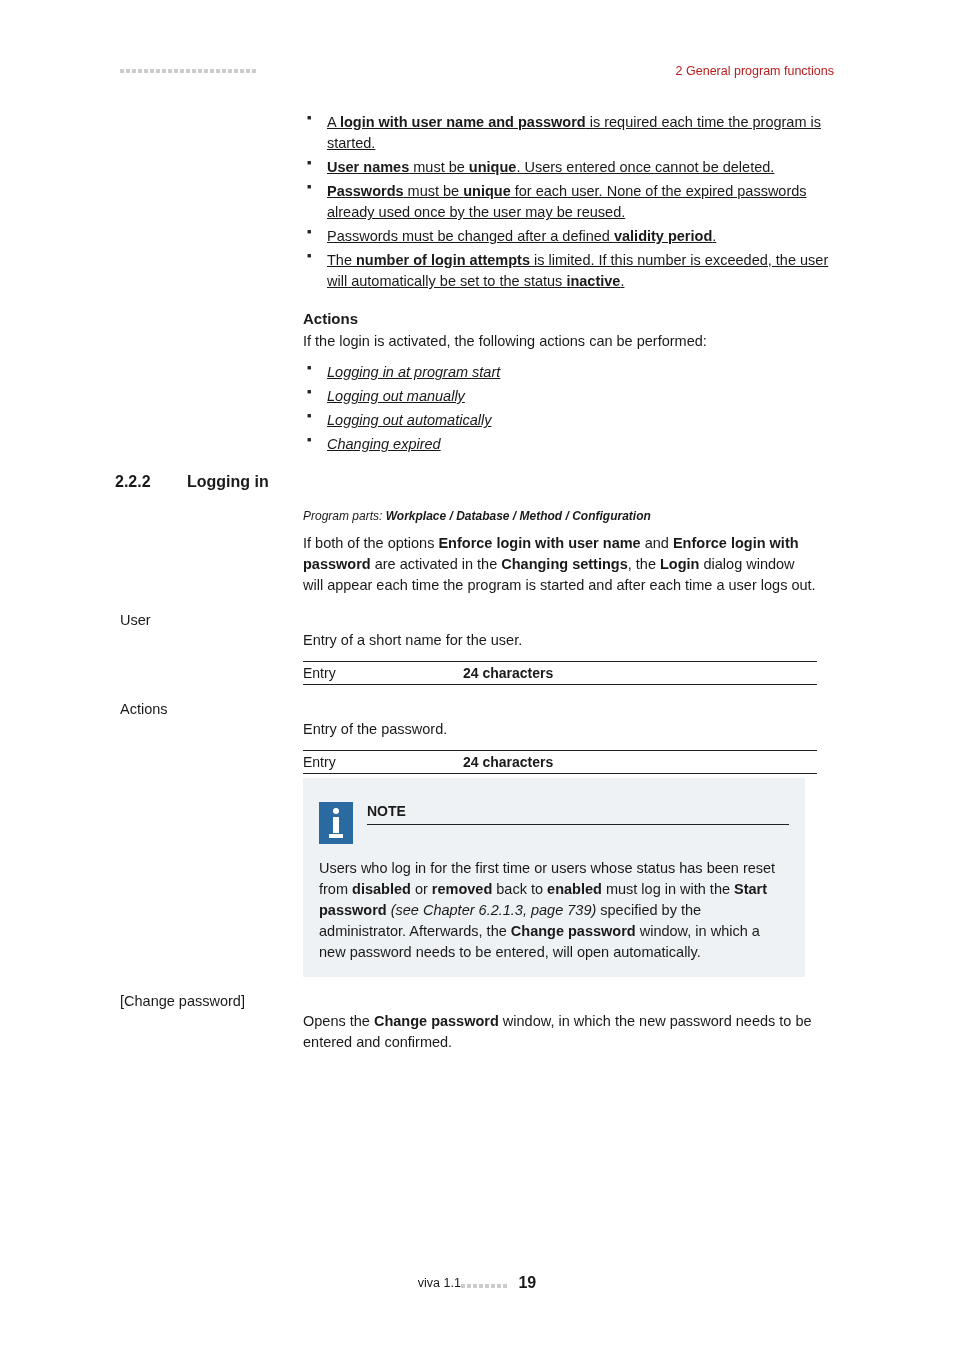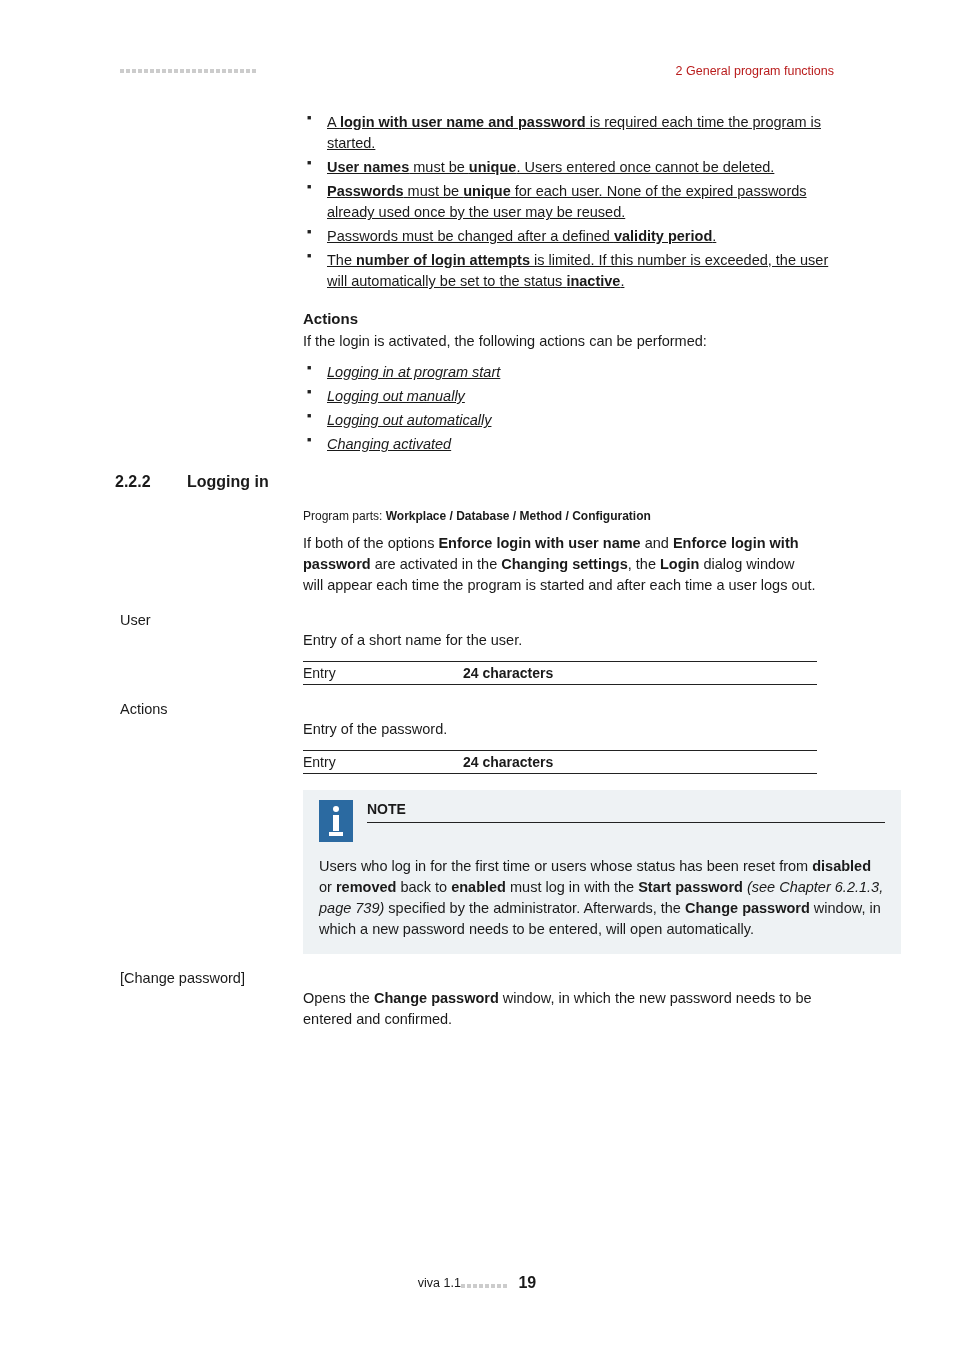--- a/index.html
+++ b/index.html
@@ -22,29 +22,29 @@
   .b { font-weight: 700; }
   .i { font-style: italic; }
 
   h4.actions { font-size: 15px; font-weight: 700; margin-bottom: 4px; }
   p.para { font-size: 14.5px; line-height: 1.45; margin-bottom: 10px; }
 
   .section-row { display: flex; align-items: baseline; margin-top: 14px; margin-bottom: 18px; }
   .section-num { font-size: 16px; font-weight: 700; width: 72px; margin-left: -5px; }
   .section-title { font-size: 16px; font-weight: 700; }
 
-  .program-parts { font-size: 12px; margin-bottom: 10px; }
+  .program-parts { font-size: 12px; margin-bottom: 10px; font-style: italic; }
 
   .field-label { font-size: 14.5px; font-weight: 400; margin-top: 16px; margin-bottom: 2px; margin-left: 0; }
 
   .entry-row { display: flex; border-top: 1px solid #222; border-bottom: 1px solid #222; font-size: 14px; padding: 3px 0; width: 514px; margin-left: 0; }
   .entry-row .c1 { width: 160px; }
   .entry-row .c2 { font-weight: 700; }
 
-  .note-box { background: #eef2f4; padding: 10px 16px 14px 16px; margin-top: 16px; width: 598px; }
+  .note-box { background: #eef2f4; padding: 24px 16px 14px 16px; margin-top: 4px; width: 502px; }
   .note-head { display: flex; align-items: flex-start; gap: 14px; margin-bottom: 14px; }
   .note-icon { width: 34px; height: 42px; background: #2b6aa1; position: relative; flex-shrink: 0; }
   .note-icon .dot { position: absolute; top: 6px; left: 50%; transform: translateX(-50%); width: 6px; height: 6px; border-radius: 50%; background: #fff; }
   .note-icon .stem { position: absolute; top: 15px; left: 50%; transform: translateX(-50%); width: 6px; height: 16px; background: #fff; }
   .note-icon .base { position: absolute; bottom: 6px; left: 50%; transform: translateX(-50%); width: 14px; height: 4px; background: #fff; }
   .note-title-wrap { flex: 1; }
   .note-title { font-size: 14px; font-weight: 700; display: inline-block; padding-bottom: 3px; }
   .note-hr { border: none; border-bottom: 1px solid #222; margin-top: 2px; width: 100%; }
   .note-body { font-size: 14.5px; line-height: 1.45; }
 
@@ -95,21 +95,21 @@
       <li><span>Passwords must be changed after a defined </span><span class="b">validity period</span><span>.</span></li>
       <li><span>The </span><span class="b">number of login attempts</span><span> is limited. If this number is exceeded, the user will automatically be set to the status </span><span class="b">inactive</span><span>.</span></li>
     </ul>
 
     <h4 class="actions">Actions</h4>
     <p class="para">If the login is activated, the following actions can be performed:</p>
     <ul class="bullets">
       <li><span class="i">Logging in at program start</span></li>
       <li><span class="i">Logging out manually</span></li>
       <li><span class="i">Logging out automatically</span></li>
-      <li><span class="i">Changing activated</span></li>
+      <li><span class="i">Changing expired</span></li>
     </ul>
   </div>
 
   <div class="section-row">
     <div class="section-num">2.2.2</div>
     <div class="section-title">Logging in</div>
   </div>
 
   <div class="indent">
     <p class="program-parts">

